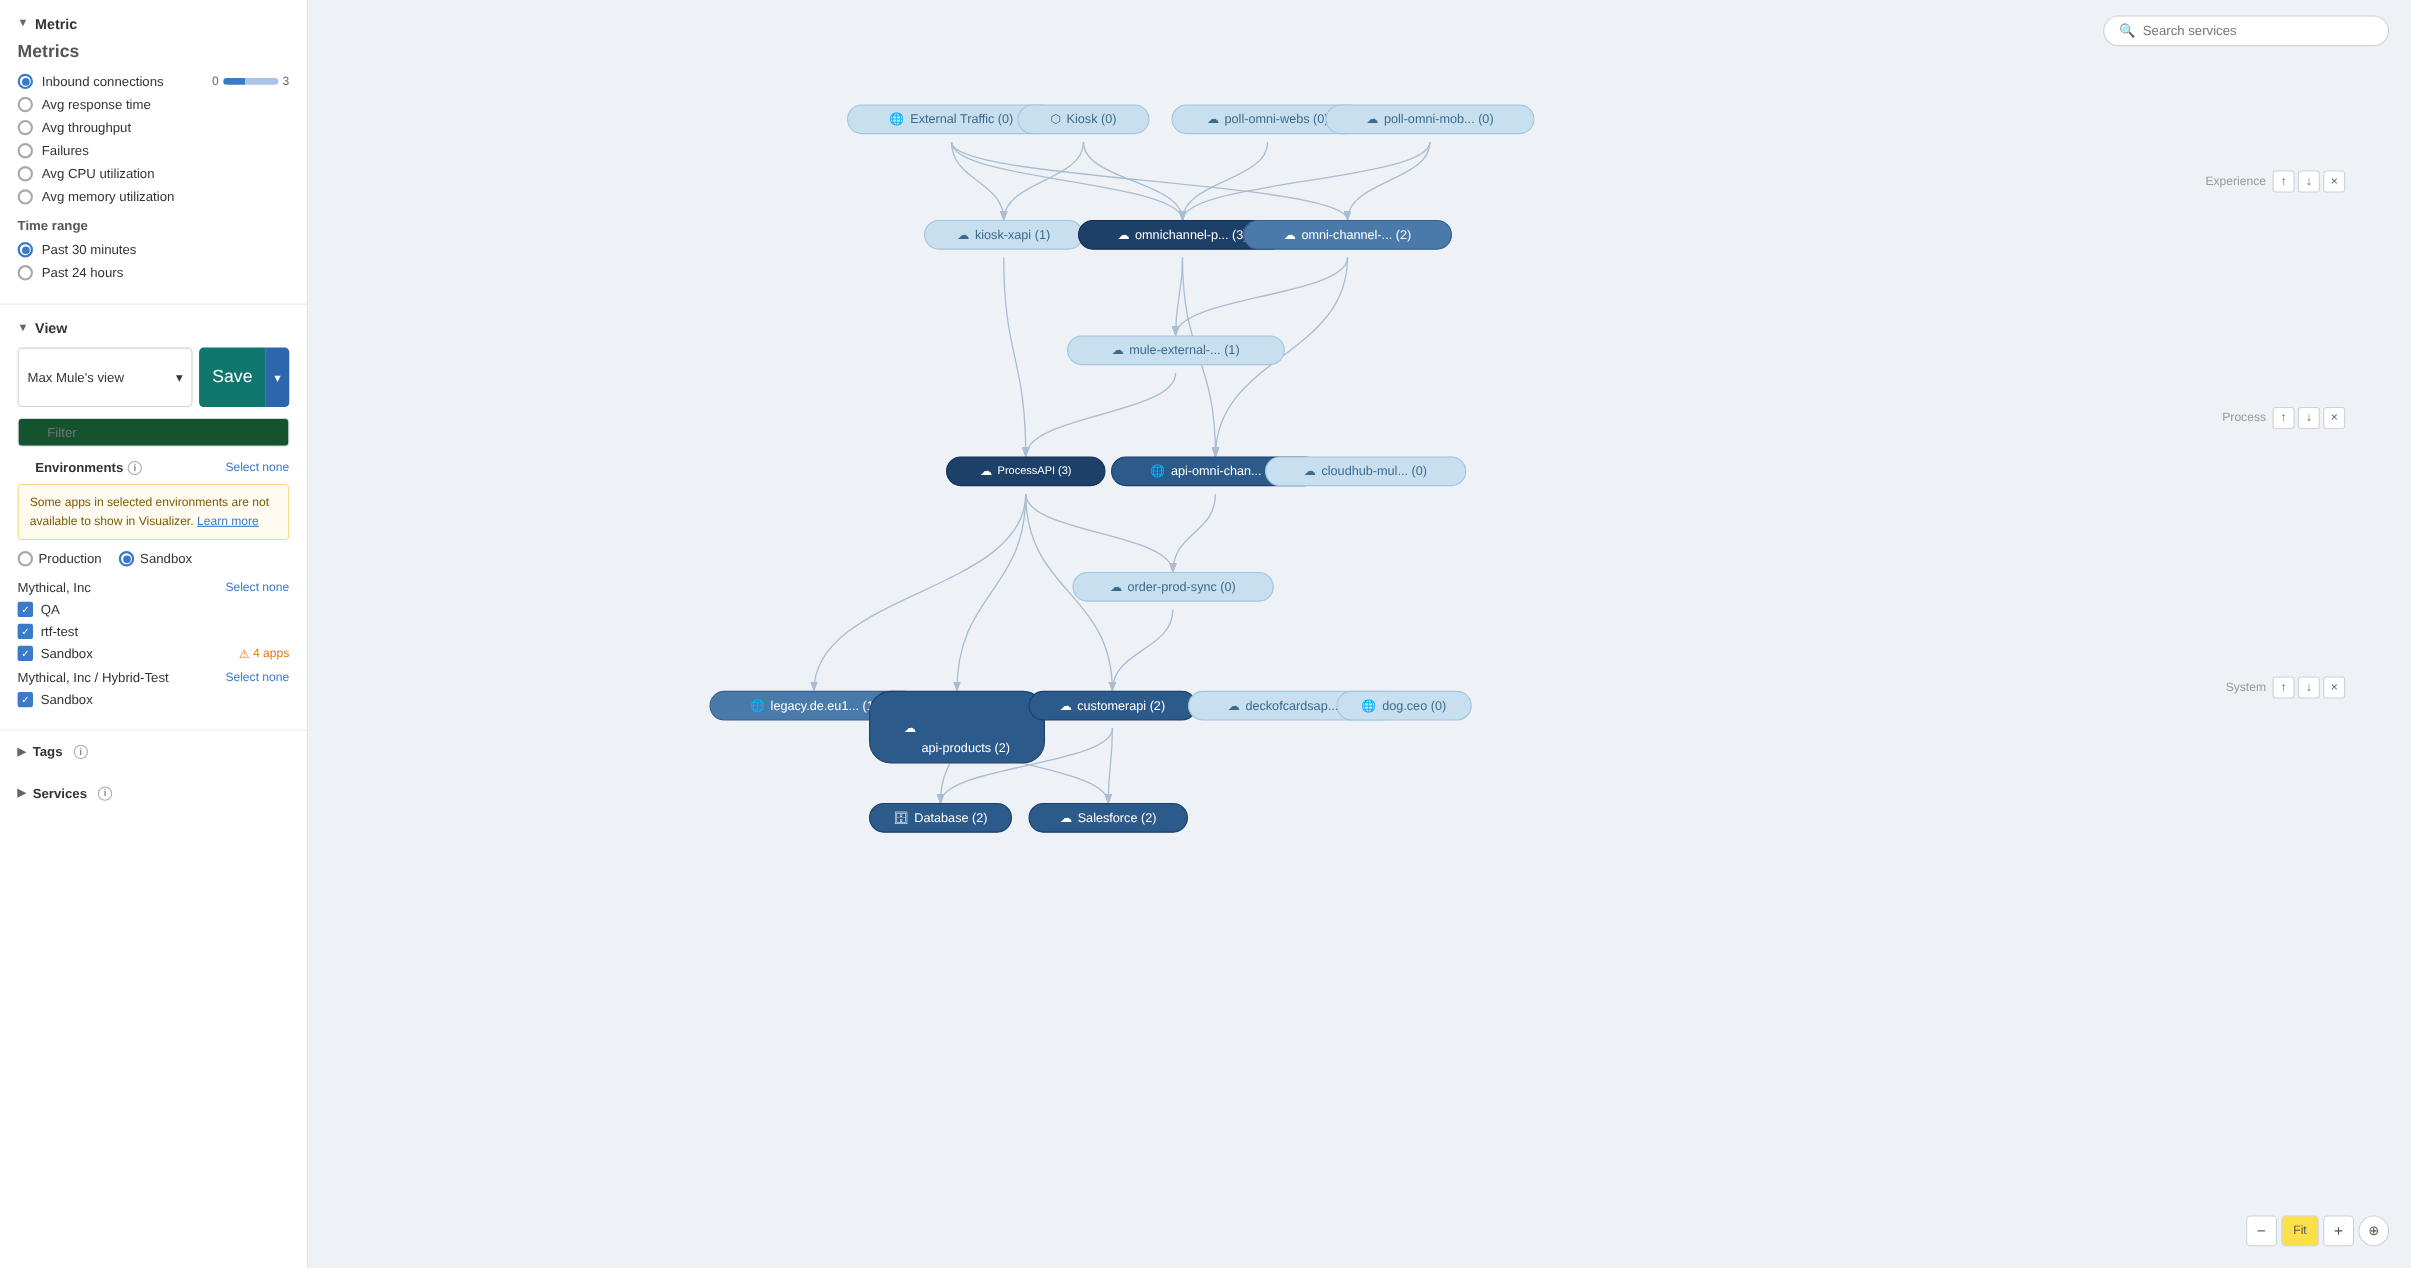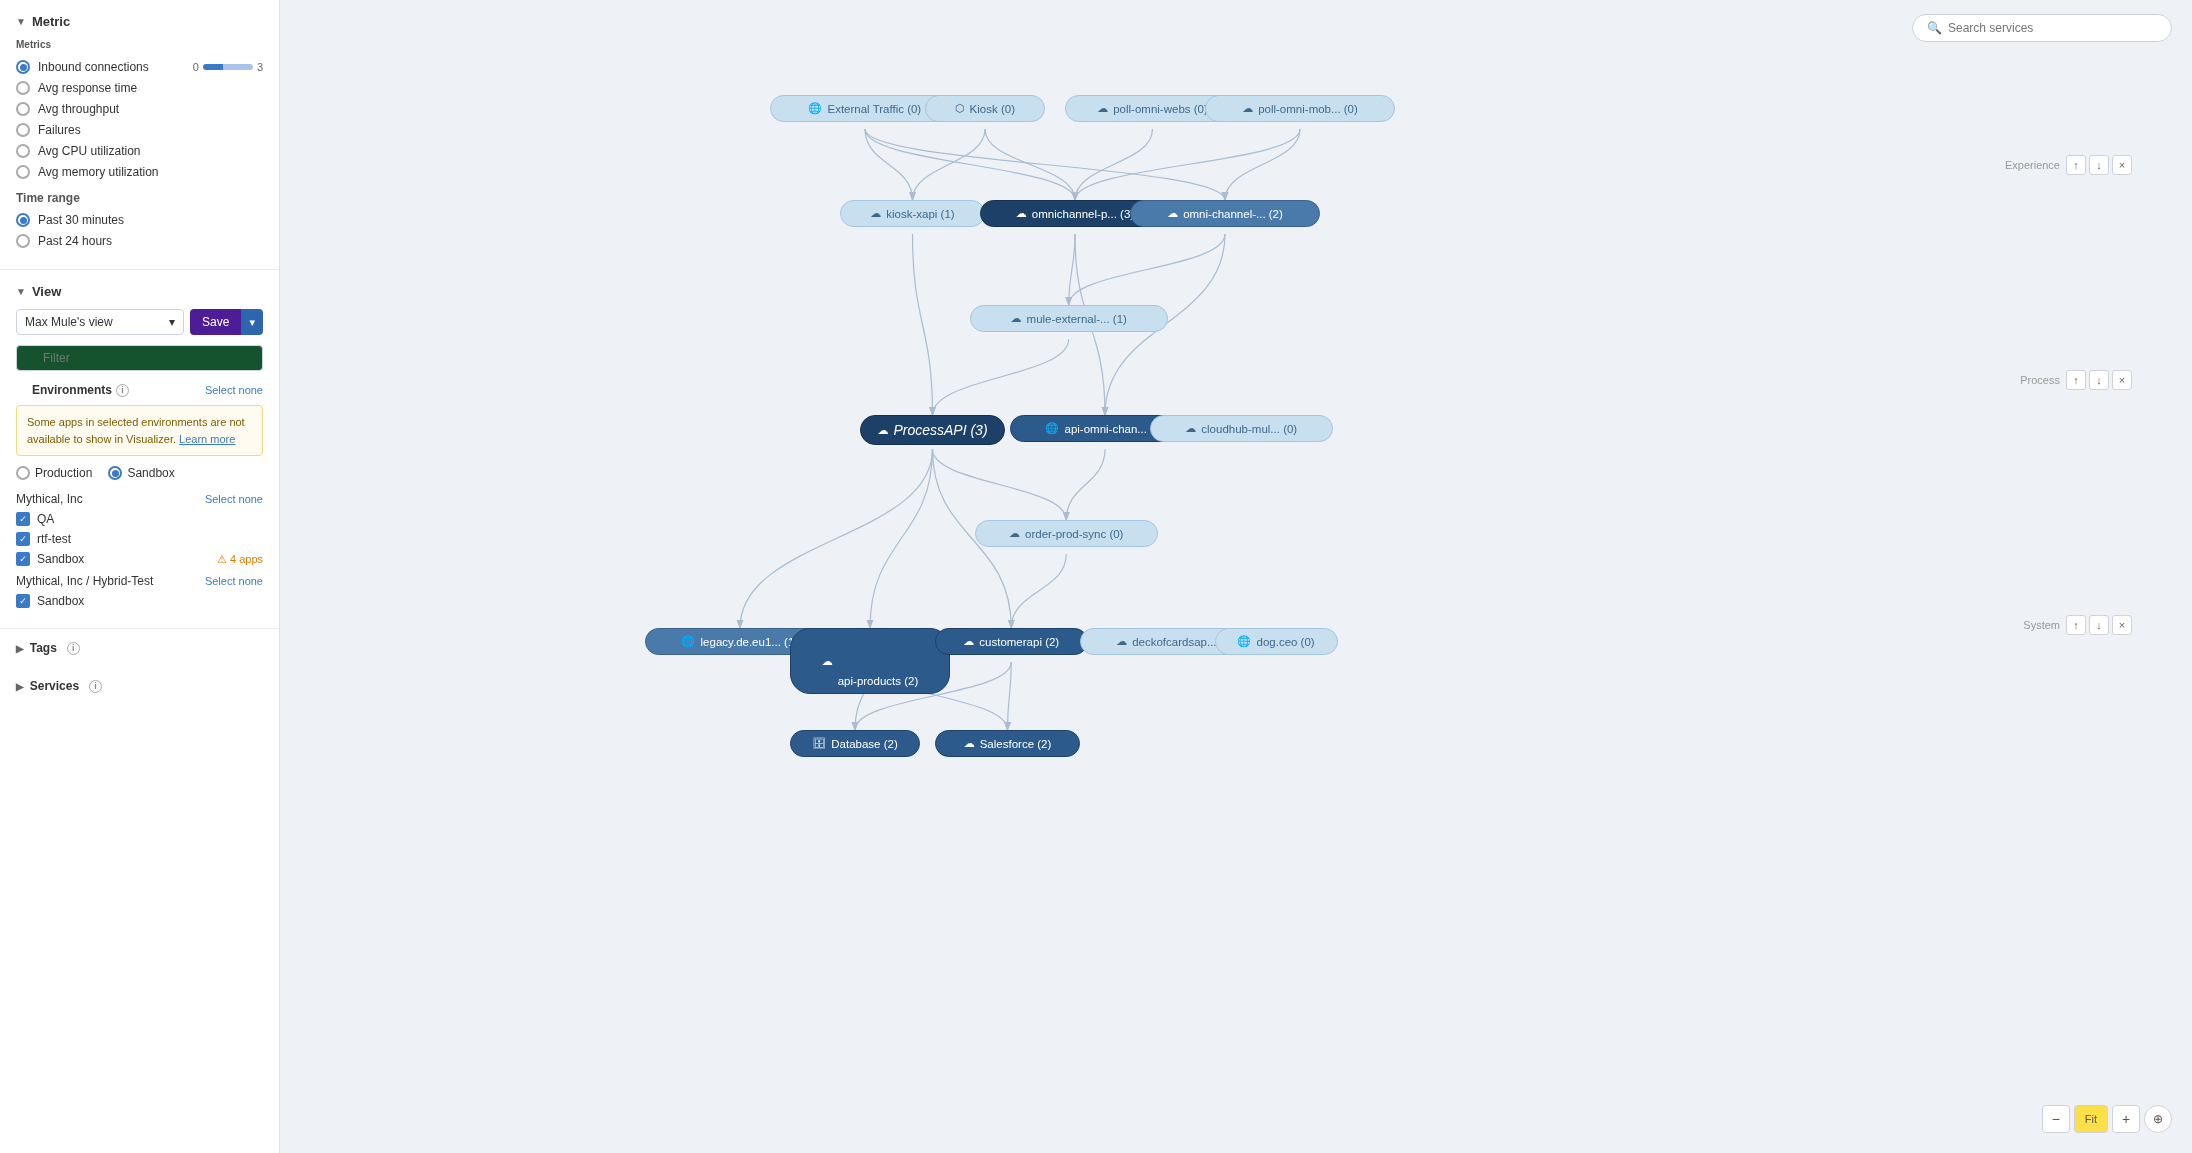--- a/index.html
+++ b/index.html
@@ -24,21 +24,21 @@
       display: flex;
       align-items: center;
       gap: 6px;
       font-weight: 600;
       font-size: 13px;
       color: #333;
       cursor: pointer;
       margin-bottom: 10px;
     }
     .chevron { font-size: 10px; color: #666; }
-    .section-title { font-weight: 600; font-size: 10px; color: #555; margin-bottom: 10px; }
+    .section-title { font-weight: 600; font-size: 16px; color: #555; margin-bottom: 10px; }
 
     
     .metric-row {
       display: flex;
       align-items: center;
       gap: 8px;
       margin-bottom: 7px;
     }
     .radio-outer {
       width: 14px; height: 14px;
@@ -76,26 +76,26 @@
       border-radius: 4px;
       padding: 5px 8px;
       font-size: 12px;
       display: flex;
       align-items: center;
       justify-content: space-between;
       cursor: pointer;
       background: #fff;
     }
     .btn-save {
-      background: #4c1d95;
+      background: #0f766e;
       color: #fff;
       border: none;
       border-radius: 4px 0 0 4px;
-      padding: 5px 12px;
-      font-size: 12px;
+      padding: 18px 12px;
+      font-size: 16px;
       cursor: pointer;
     }
     .btn-save-caret {
       background: #2e66ad;
       color: #fff;
       border: none;
       border-radius: 0 4px 4px 0;
       padding: 5px 8px;
       font-size: 11px;
       cursor: pointer;
@@ -537,21 +537,21 @@
       <div class="node" style="left: 850px; top: 200px; background: rgb(74, 122, 170); border: 1px solid rgb(58, 96, 144); color: rgb(255, 255, 255); width: 190px; justify-content: center;">
         <span class="node-icon">☁</span>
         <span style="font-size: 11.5px;">omni-channel-... (2)</span>
       </div>
       <div class="node" style="left: 690px; top: 305px; background: rgb(200, 223, 240); border: 1px solid rgb(164, 197, 224); color: rgb(61, 106, 138); width: 197.5px; justify-content: center;">
         <span class="node-icon">☁</span>
         <span style="font-size: 11.5px;">mule-external-... (1)</span>
       </div>
       <div class="node" style="left: 580px; top: 415px; background: rgb(29, 64, 104); border: 1px solid rgb(22, 48, 80); color: rgb(255, 255, 255); width: 145px; justify-content: center;">
         <span class="node-icon">☁</span>
-        <span style="font-size: 14px; font-style: italic;">ProcessAPI (3)</span>
+        <span style="font-size: 10px;">ProcessAPI (3)</span>
       </div>
       <div class="node" style="left: 730px; top: 415px; background: rgb(44, 90, 138); border: 1px solid rgb(29, 64, 104); color: rgb(255, 255, 255); width: 190px; justify-content: center;">
         <span class="node-icon">🌐</span>
         <span style="font-size: 11.5px;">api-omni-chan... (2)</span>
       </div>
       <div class="node" style="left: 870px; top: 415px; background: rgb(200, 223, 240); border: 1px solid rgb(164, 197, 224); color: rgb(61, 106, 138); width: 182.5px; justify-content: center;">
         <span class="node-icon">☁</span>
         <span style="font-size: 11.5px;">cloudhub-mul... (0)</span>
       </div>
       <div class="node" style="left: 695px; top: 520px; background: rgb(200, 223, 240); border: 1px solid rgb(164, 197, 224); color: rgb(61, 106, 138); width: 182.5px; justify-content: center;">

